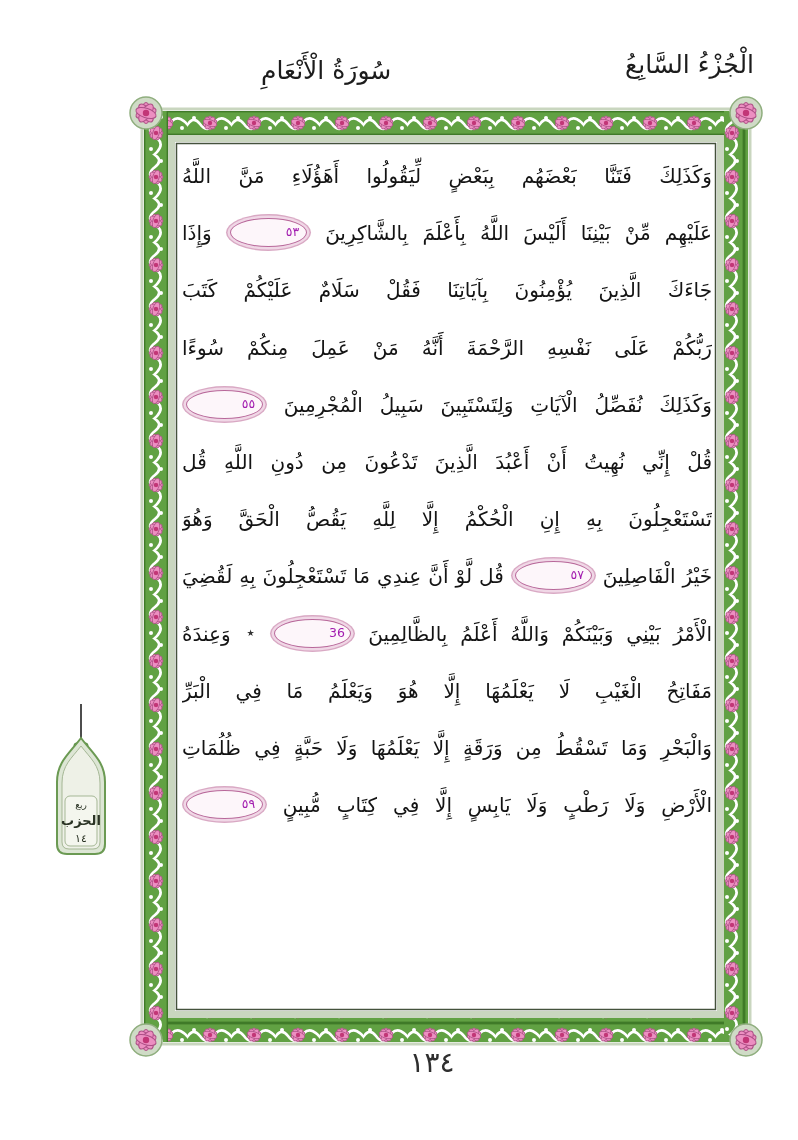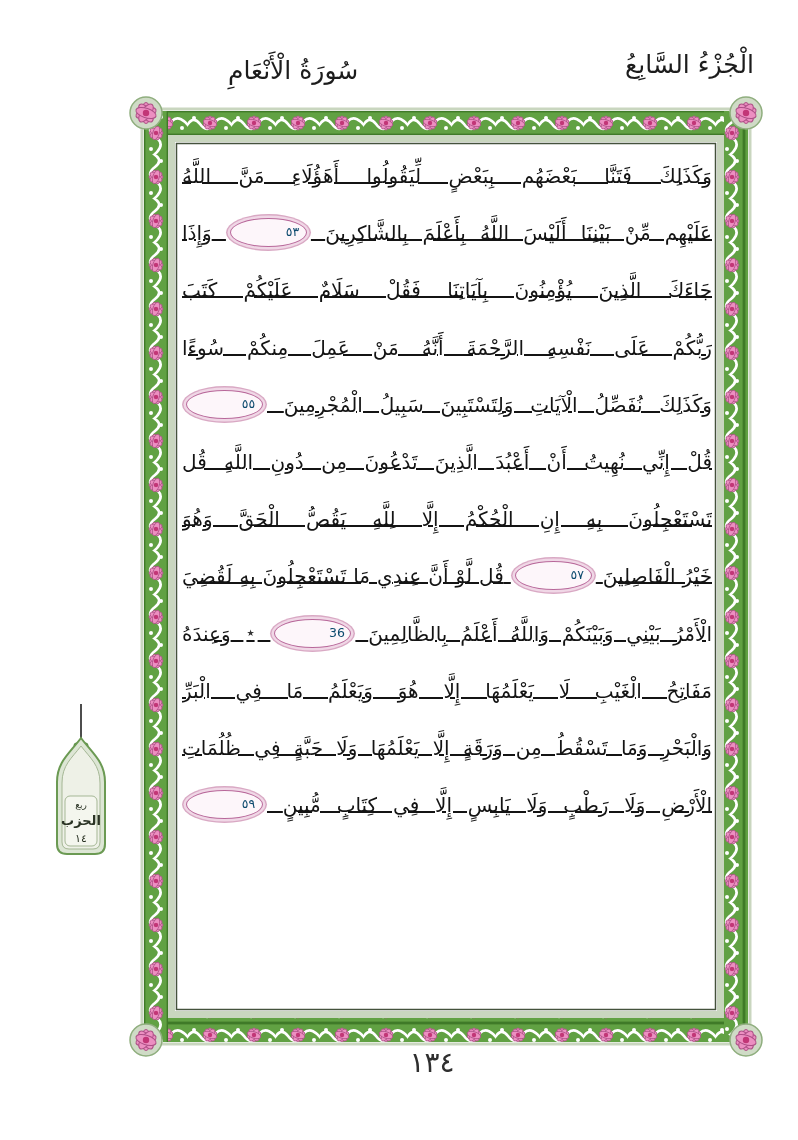--- a/index.html
+++ b/index.html
@@ -1,44 +1,43 @@
 <!DOCTYPE html>
 <html lang="ar"><head>
 <meta charset="utf-8">
 <style>
   html,body{margin:0;padding:0;}
   body{
     width:798px;height:1140px;position:relative;background:#ffffff;
     font-family:"DejaVu Sans",sans-serif;color:#151515;overflow:hidden;
   }
-  .hdr{position:absolute;direction:rtl;font-size:25px;color:#1c1c1c;white-space:nowrap;}
+  .hdr{position:absolute;direction:rtl;font-size:25px;color:#1c1c1c;white-space:nowrap;margin-left:33px;}
   .hdr-juz{top:50px;right:44px;}
   .hdr-surah{top:56px;left:228px;}
 
   .frame-wrap{position:absolute;left:144px;top:111px;width:604px;height:931px;}
   .frame-wrap svg{overflow:visible;display:block;}
 
   .text-area{
     position:absolute;left:182px;top:146px;width:530px;height:858px;
     direction:rtl;
   }
   .qline{
     height:57.2px;line-height:56px;overflow:hidden;
     text-align:justify;font-size:20px;color:#141414;
     white-space:normal;
-    text-decoration:underline;
   }
   .qline::after{content:"";display:inline-block;width:100%;height:0;}
   .qtext{vertical-align:middle;}
   .ayah-marker{
     display:inline-block;width:27px;height:27px;line-height:25px;
     border-radius:50%;background:#fdf6fa;border:1.5px solid #b8689a;
     box-shadow:0 0 0 2.5px #f0d7e6,0 0 0 4px #d9a9c4;
     font-size:12.5px;text-align:center;vertical-align:middle;
-    color:#0c4a6e;margin:0 4px;padding-left:48px;
+    color:#a21caf;margin:0 4px;padding-left:48px;
   }
   .hizb-star{font-size:15px;color:#333;vertical-align:middle;margin:0 3px;}
 
   .hizb-medallion{position:absolute;left:51px;top:704px;width:60px;height:158px;}
   .hizb-medallion svg{display:block;overflow:visible;}
   .hizb-medallion text{font-family:"DejaVu Sans",sans-serif;fill:#2a3324;}
 
   .page-number{
     position:absolute;left:130px;top:1046px;width:604px;
     text-align:center;font-size:28px;color:#2f2f2f;direction:rtl;

